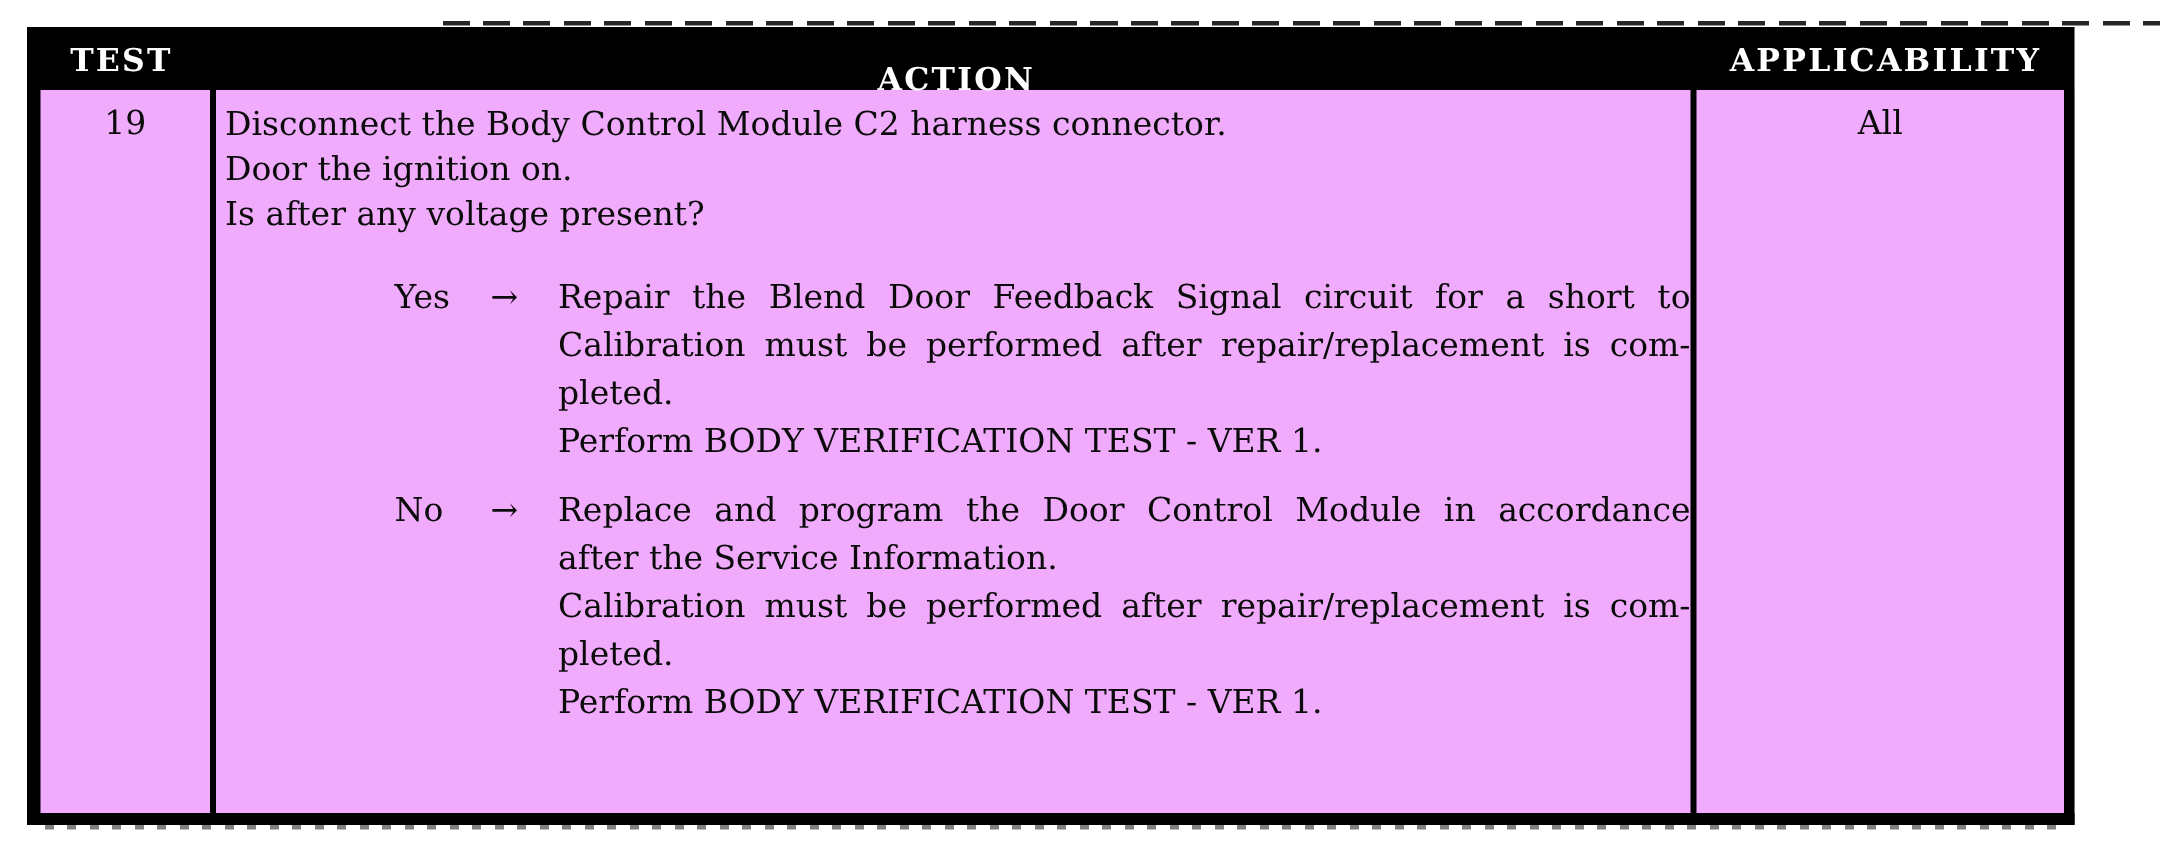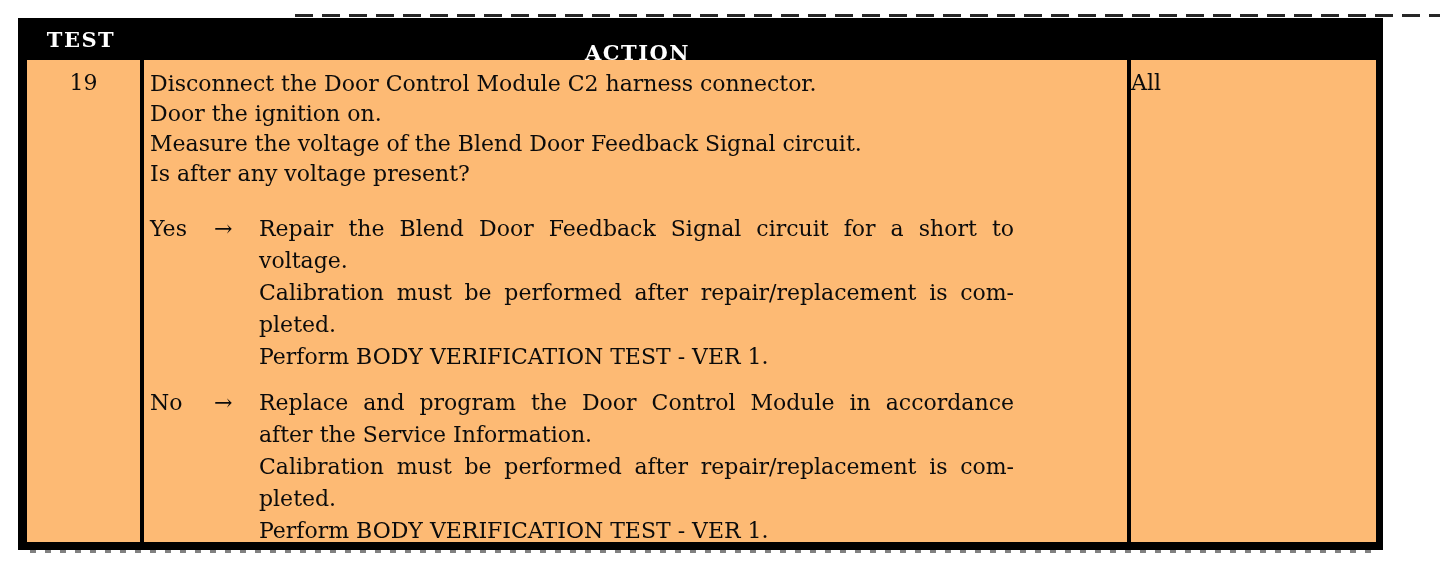--- a/index.html
+++ b/index.html
@@ -30,77 +30,76 @@
   .header-row {
     display: flex; height: 42px; background: #000000; color: #ffffff;
     align-items: center; font-weight: bold; font-size: 21px; letter-spacing: 1.5px;
   }
   .hcell { text-align: center; }
   .hc-test   { width: 126px; }
   .hc-action { width: 987px; margin-top: 26px; }
   .hc-applic { width: 252px; }
 
   .body-row {
-    display: flex; height: 490px; background: #fdba74;
+    display: flex; height: 490px; background: #f0abfc;
     border-left: 9px solid #000; border-right: 7px solid #000; border-bottom: 8px solid #000;
   }
   .col-test {
     width: 117px; border-right: 4px solid #000;
     text-align: center; padding-top: 10px; font-size: 22px;
   }
   .col-action {
     width: 987px; border-right: 4px solid #000;
     padding: 9px 0 0 6px; font-size: 22px;
   }
-  .col-applic { flex: 1; text-align: left; padding-top: 10px; font-size: 22px; }
+  .col-applic { flex: 1; text-align: center; padding-top: 10px; font-size: 22px; }
 
   .step-line { line-height: 30px; white-space: nowrap; }
 
   .result-block { display: flex; margin-top: 24px; }
   .result-block.no-block { margin-top: 14px; }
-  .answer { width: 64px; line-height: 32px; }
+  .answer { width: 64px; margin-left: 113px; line-height: 32px; }
   .arrow  { width: 45px; line-height: 32px; }
   .result-lines { width: 755px; }
   .result-line  { line-height: 32px; }
   .result-line.justified { text-align: justify; text-align-last: justify; }
 </style>
 </head>
 <body>
 
 <div class="page">
 
   <div class="scan-line-top"></div>
   <div class="scan-line-bottom"></div>
 
   <div class="doc-table">
 
     <div class="header-row">
       <div class="hcell hc-test">TEST</div>
       <div class="hcell hc-action">ACTION</div>
+      <div class="hcell hc-applic">APPLICABILITY</div>
     </div>
 
     <div class="body-row">
 
       <div class="col-test">19</div>
 
       <div class="col-action">
 
         <div>
-          <div class="step-line">Disconnect the Door Control Module C2 harness connector.</div>
+          <div class="step-line">Disconnect the Body Control Module C2 harness connector.</div>
           <div class="step-line">Door the ignition on.</div>
-          <div class="step-line">Measure the voltage of the Blend Door Feedback Signal circuit.</div>
           <div class="step-line">Is after any voltage present?</div>
         </div>
 
         <div class="result-block yes-block">
           <div class="answer">Yes</div>
           <div class="arrow">→</div>
           <div class="result-lines">
             <div class="result-line justified">Repair the Blend Door Feedback Signal circuit for a short to</div>
-            <div class="result-line">voltage.</div>
             <div class="result-line justified">Calibration must be performed after repair/replacement is com-</div>
             <div class="result-line">pleted.</div>
             <div class="result-line">Perform BODY VERIFICATION TEST - VER 1.</div>
           </div>
         </div>
 
         <div class="result-block no-block">
           <div class="answer">No</div>
           <div class="arrow">→</div>
           <div class="result-lines">

